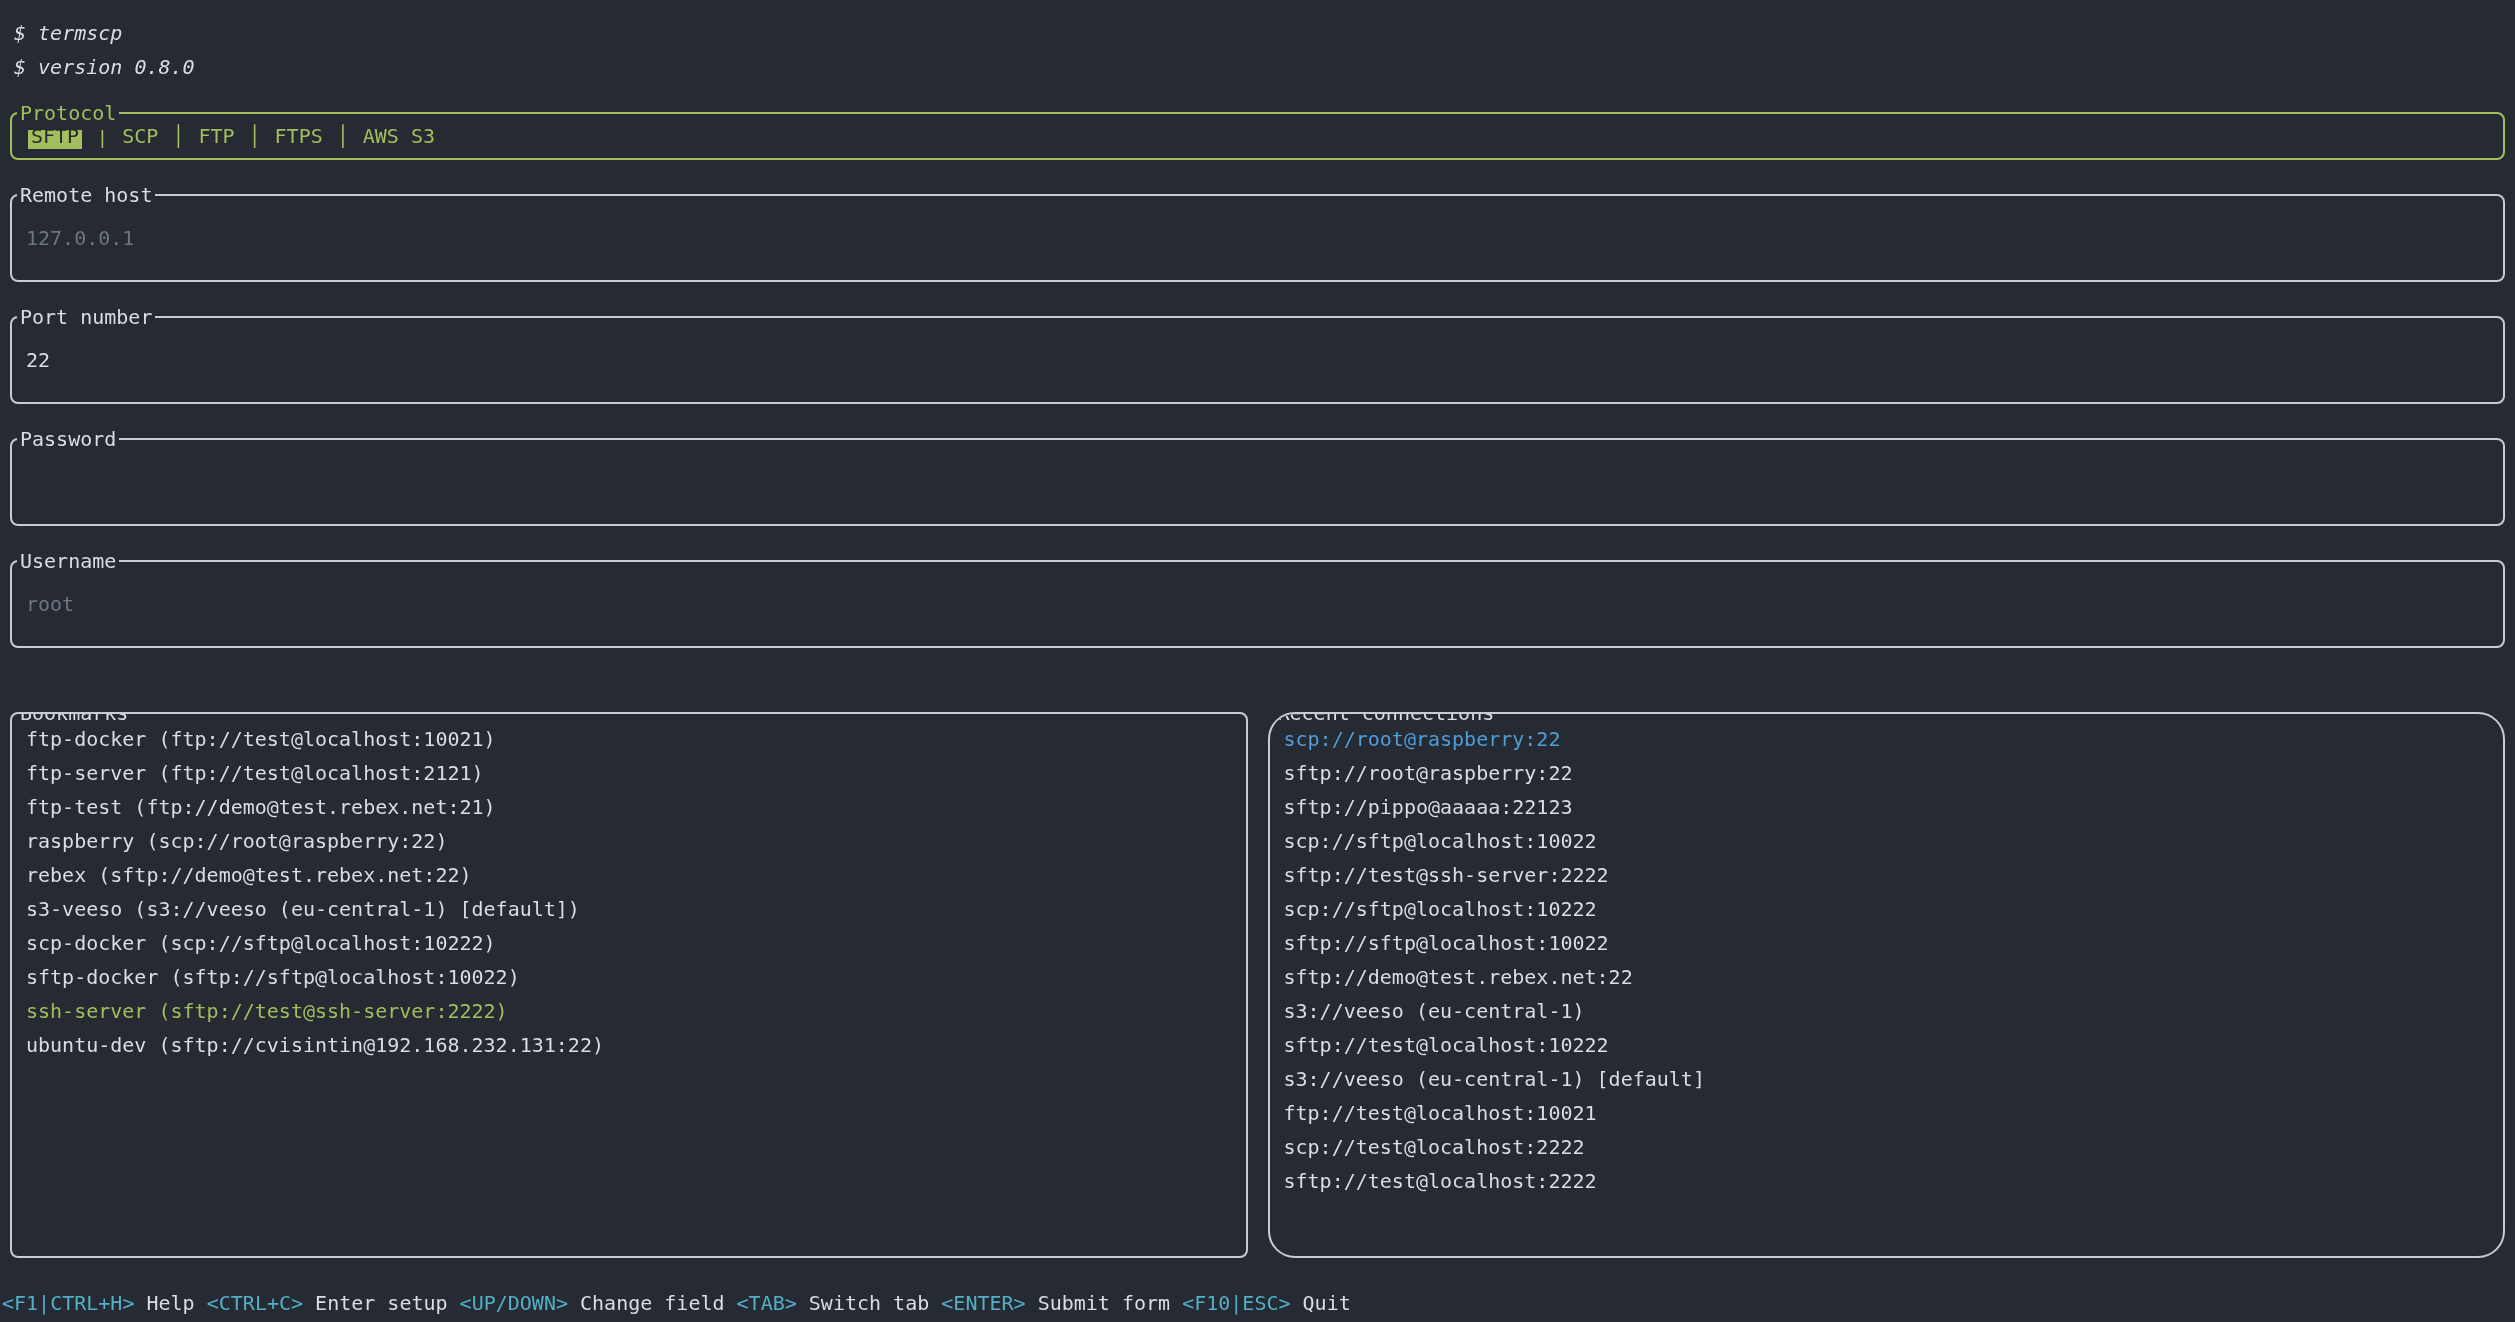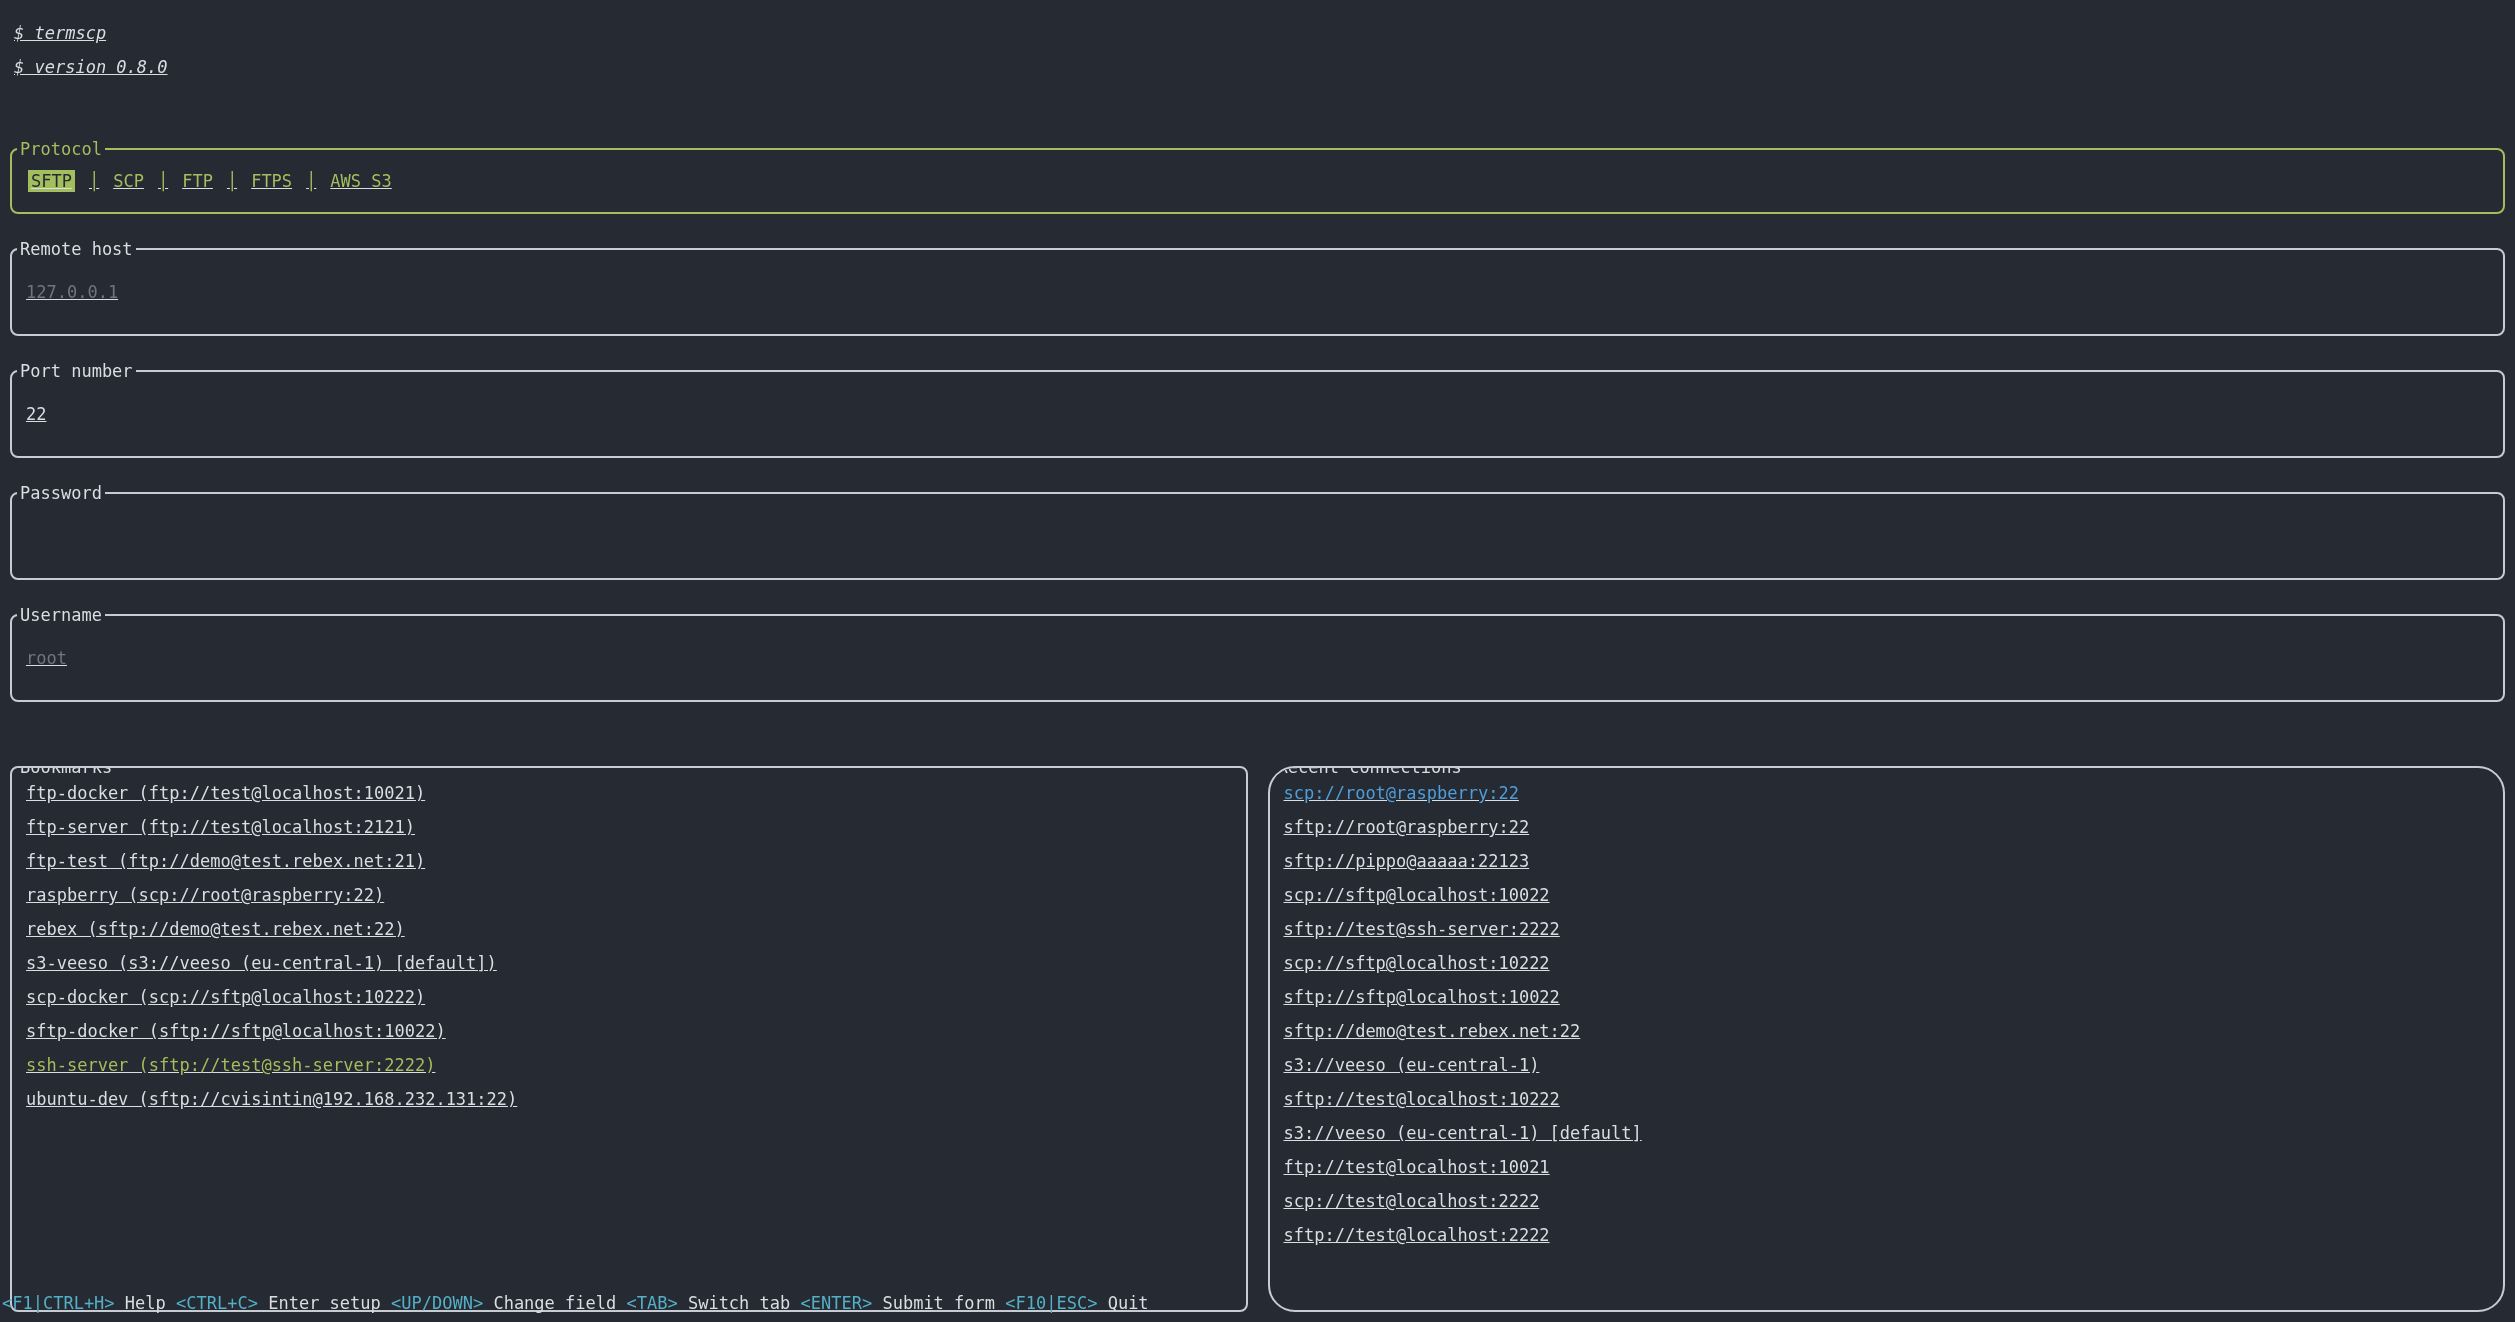--- a/index.html
+++ b/index.html
@@ -7,24 +7,23 @@
     padding: 0;
     background: #252a33;
   }
   .screen {
     position: relative;
     width: 2515px;
     height: 1322px;
     background: var(--bg, #252a33);
     color: var(--fg, #dadde2);
     font-family: "DejaVu Sans Mono", "Liberation Mono", monospace;
-    font-size: 17px;
+    font-size: 20px;
     overflow: hidden;
     box-sizing: border-box;
-    text-decoration: underline;
   }
   .header {
     padding: 16px 0 0 14px;
     font-style: italic;
     line-height: 34px;
   }
   .tbox {
     position: relative;
     border: 2px solid var(--border, #c7ccd4);
     border-radius: 8px;
@@ -35,22 +34,22 @@
     position: absolute;
     top: -18px;
     left: 5px;
     background: var(--bg, #252a33);
     padding: 0 3px;
     line-height: 34px;
     white-space: pre;
   }
   .protocol-box {
     border-color: var(--green, #a3be5c);
-    height: 66px;
-    margin-top: 64px;
+    height: 48px;
+    margin-top: 28px;
     display: flex;
     align-items: center;
     padding-left: 16px;
   }
   .protocol-box .tbox-label { color: var(--green, #a3be5c); }
   .tab { color: var(--green, #a3be5c); cursor: default; }
   .tab.selected {
     background: var(--green, #a3be5c);
     color: var(--bg, #252a33);
     padding: 1px 3px;

